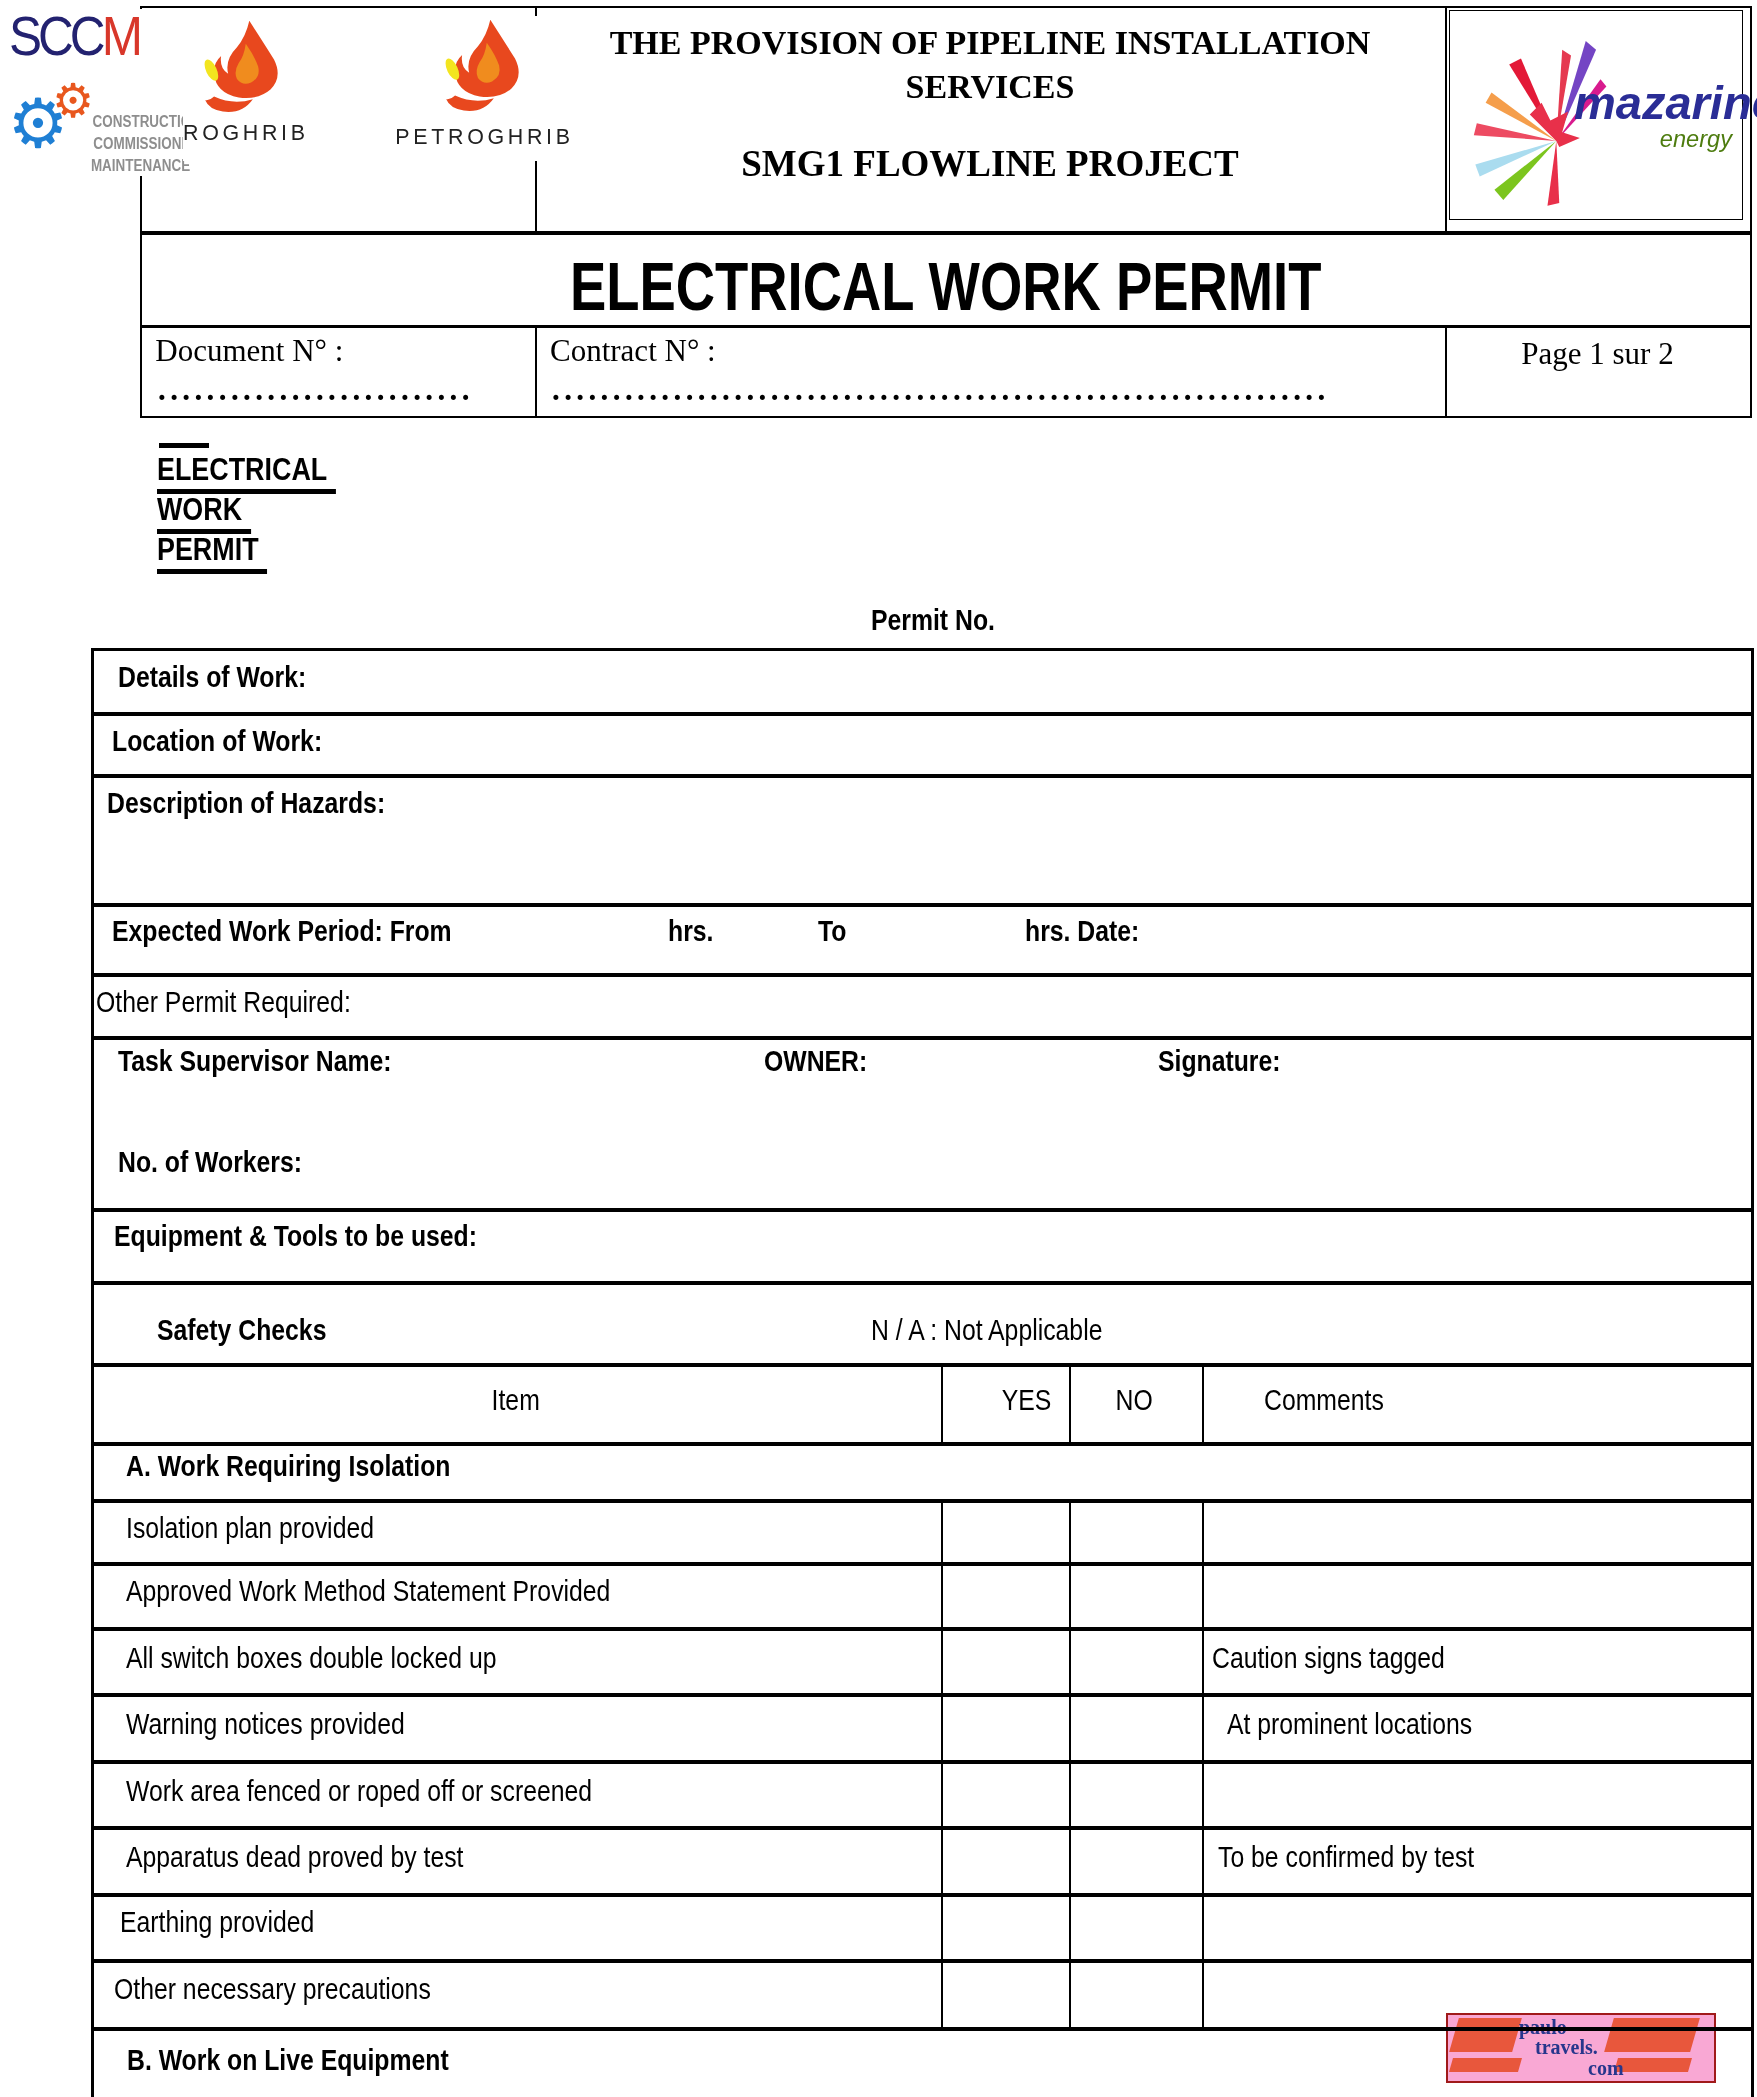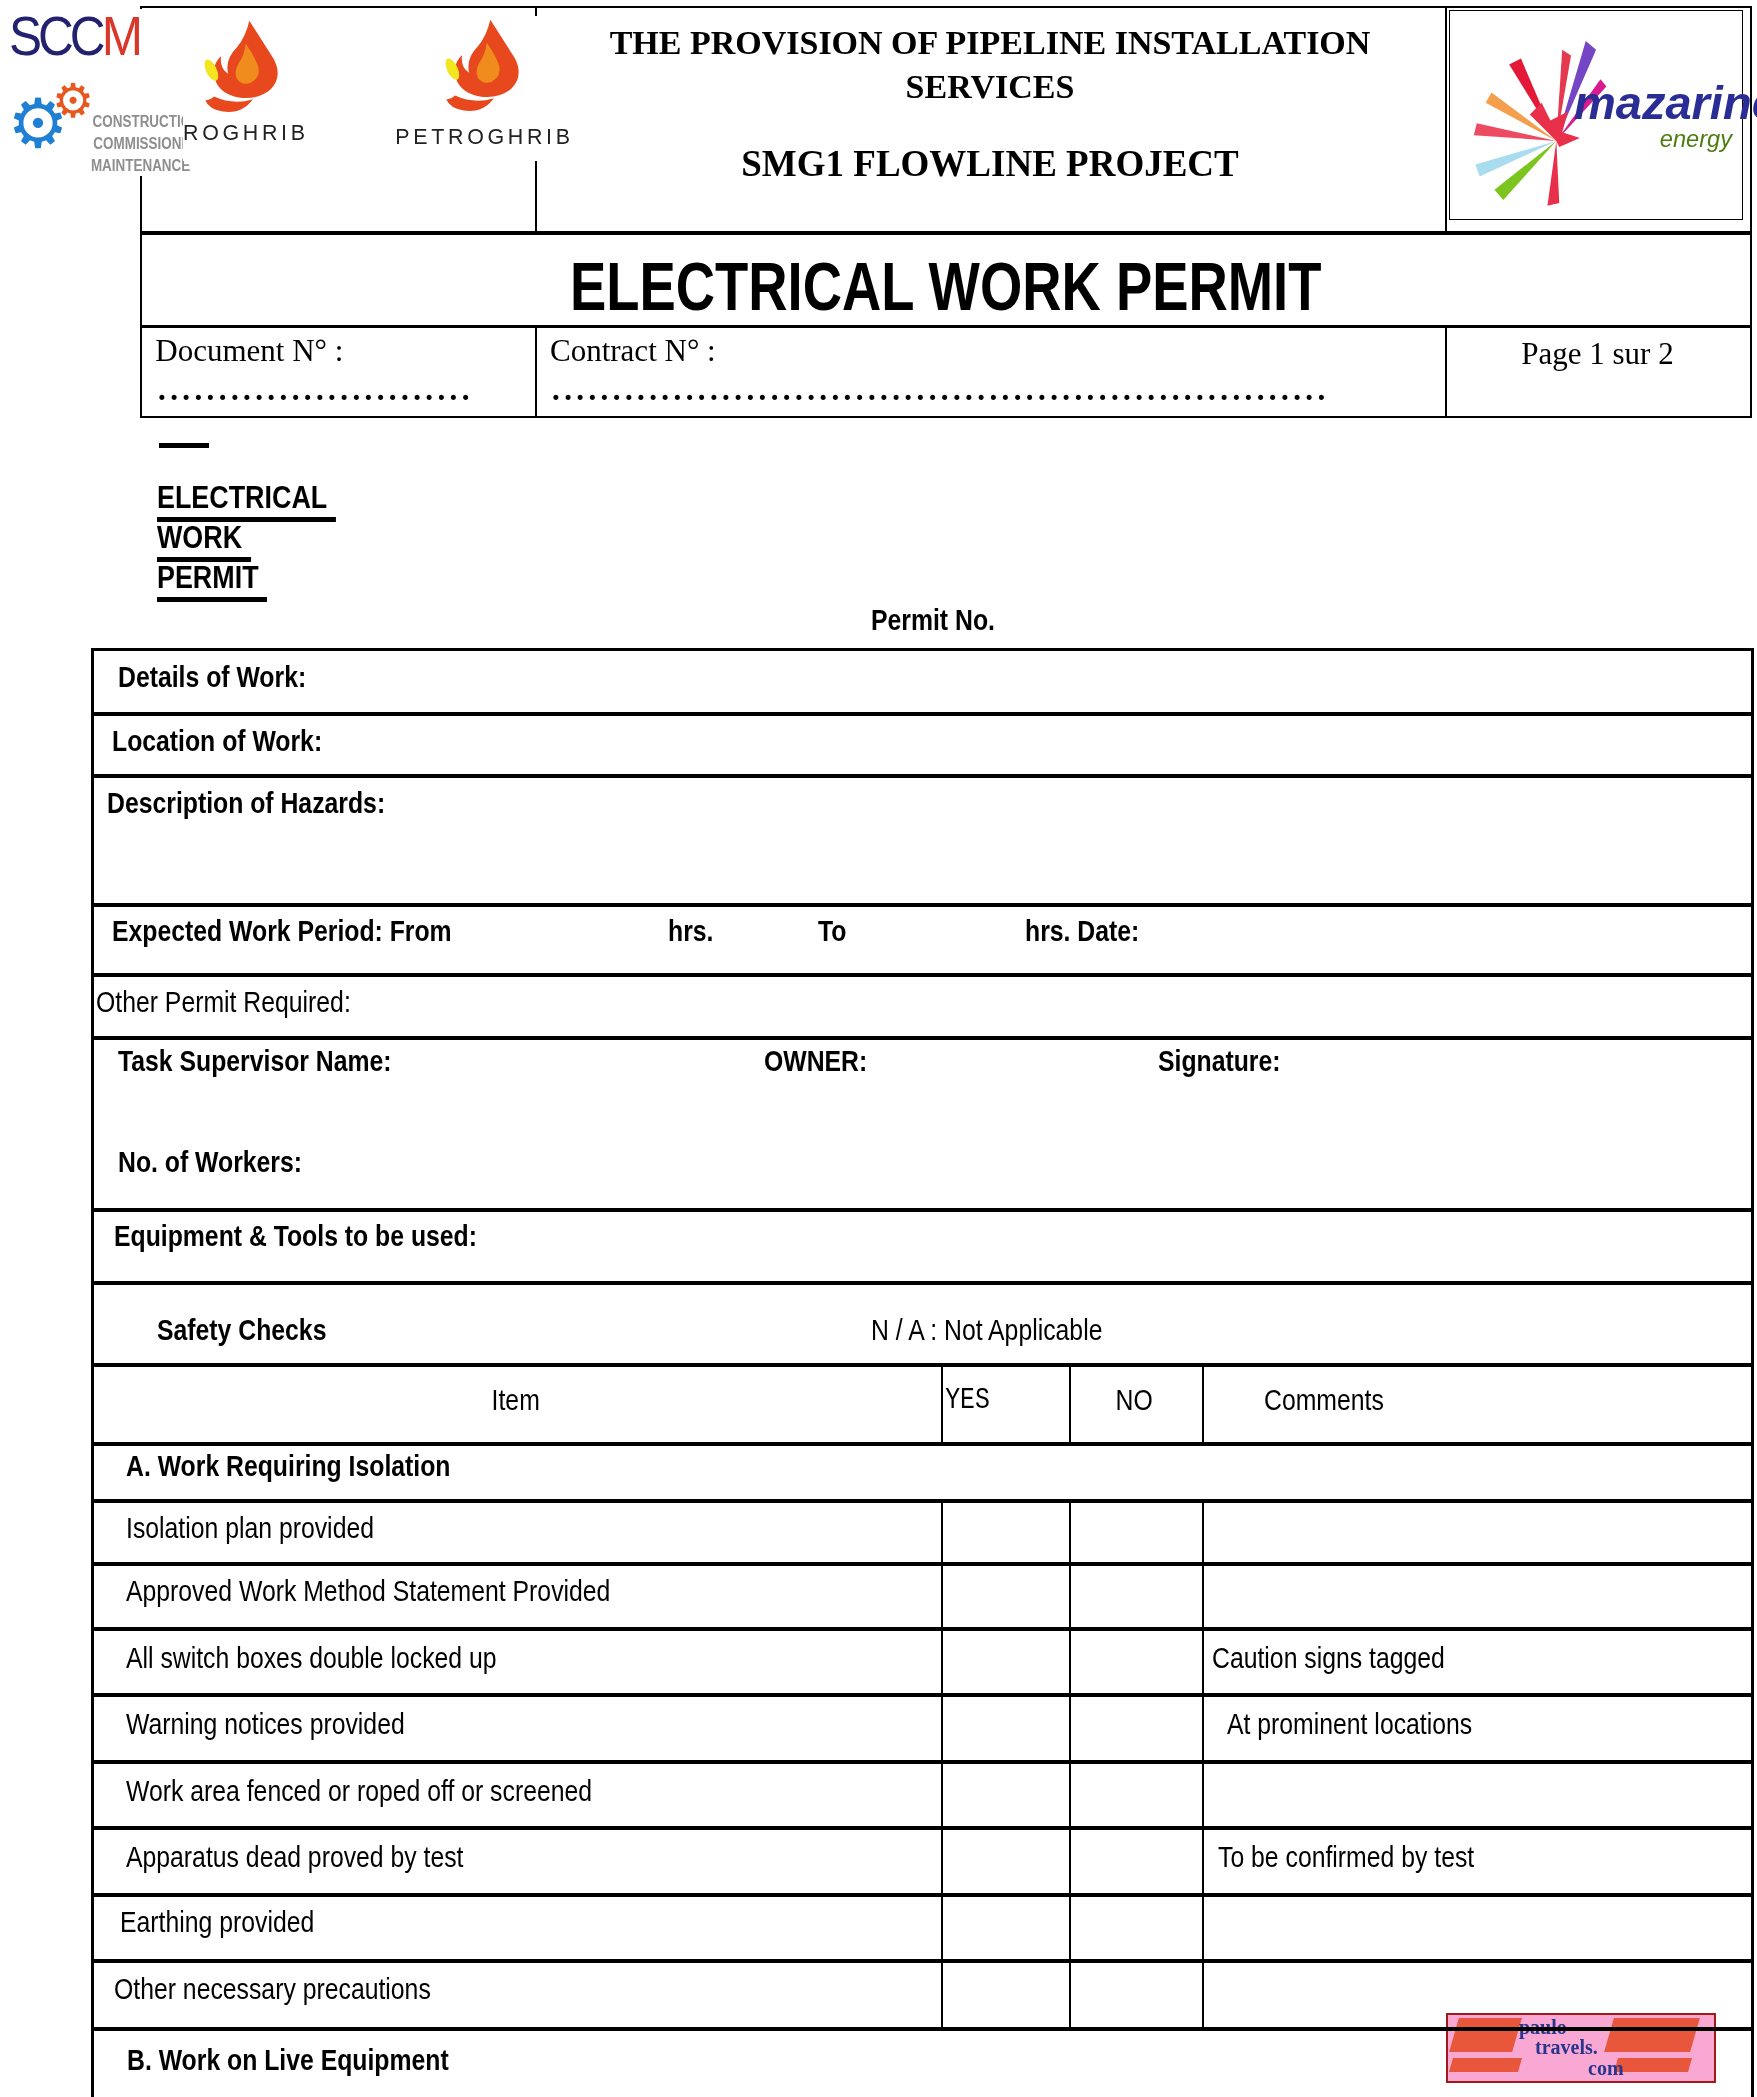--- a/index.html
+++ b/index.html
@@ -108,21 +108,21 @@
       <polygon points="62,78 26,118 20,111" fill="#7cc51e"></polygon>
       <polygon points="62,78 56,122 64,120" fill="#e8304a"></polygon>
       <polygon points="62,78 92,36 96,41" fill="#d81b8e"></polygon>
       <polygon points="62,78 44,60 52,52 58,64 70,58 66,72 78,76 64,82" fill="#e8304a"></polygon>
     </svg>
     <div class="abs" style="left:124px;top:68px;font-size:47px;font-weight:bold;font-style:italic;color:#2a2d96;line-height:1;">mazarine</div>
     <div class="abs" style="left:124px;top:117px;width:158px;text-align:right;font-size:23.6px;font-style:italic;color:#4d7c0f;line-height:1;">energy</div>
   </div>
 
   <div class="abs" style="left:159px;top:443px;width:50px;height:5.2px;background:#000;"></div>
-  <div class="abs" style="left:157px;top:453px;font-size:32px;font-weight:bold;line-height:1;margin-top:28px;">
+  <div class="abs" style="left:157px;top:453px;font-size:32px;font-weight:bold;line-height:1;">
     <div style="margin-bottom:8px;"><span class="nx"><span class="underlined">ELECTRICAL</span></span></div>
     <div style="margin-bottom:8px;"><span class="nx"><span class="underlined">WORK</span></span></div>
     <div><span class="nx"><span class="underlined">PERMIT</span></span></div>
   </div>
   <div class="abs lbl b" style="left:871px;top:604px;"><span class="nx">Permit No.</span></div>
 
   <div id="watermark" class="abs">
     <div class="shape" style="left:5.9px;top:3px;width:63px;height:34px;"></div>
     <div class="shape" style="left:3px;top:43px;width:69px;height:14px;"></div>
     <div class="shape" style="left:161px;top:3px;width:86px;height:34px;"></div>
@@ -176,21 +176,21 @@
   <div class="abs lbl b" style="left:764px;top:1045px;"><span class="nx">OWNER:</span></div>
   <div class="abs lbl b" style="left:1158px;top:1045px;"><span class="nx">Signature:</span></div>
   <div class="abs lbl b" style="left:118px;top:1146px;"><span class="nx">No. of Workers:</span></div>
 
   <div class="abs lbl b" style="left:114px;top:1220px;"><span class="nx">Equipment &amp; Tools to be used:</span></div>
 
   <div class="abs lbl b" style="left:157px;top:1314px;"><span class="nx">Safety Checks</span></div>
   <div class="abs lbl" style="left:871px;top:1314px;"><span class="nx">N / A : Not Applicable</span></div>
 
   <div class="abs lbl" style="left:94px;top:1384px;width:844px;text-align:center;"><span class="ncx">Item</span></div>
-  <div class="abs lbl" style="left:941px;top:1384px;width:126px;font-family:Liberation Mono, monospace;"><span class="ncx">YES</span></div>
+  <div class="abs lbl" style="left:964px;top:1384px;width:126px;text-align:center;"><span class="ncx">YES</span></div>
   <div class="abs lbl" style="left:1069px;top:1384px;width:130px;text-align:center;"><span class="ncx">NO</span></div>
   <div class="abs lbl" style="left:1264px;top:1384px;"><span class="nx">Comments</span></div>
 
   <div class="abs lbl b" style="left:126px;top:1450px;"><span class="nx">A. Work Requiring Isolation</span></div>
 
   <div class="abs lbl" style="left:126px;top:1512px;"><span class="nx">Isolation plan provided</span></div>
   <div class="abs lbl" style="left:126px;top:1575px;"><span class="nx">Approved Work Method Statement Provided</span></div>
   <div class="abs lbl" style="left:126px;top:1642px;"><span class="nx">All switch boxes double locked up</span></div>
   <div class="abs lbl" style="left:126px;top:1708px;"><span class="nx">Warning notices provided</span></div>
   <div class="abs lbl" style="left:126px;top:1775px;"><span class="nx">Work area fenced or roped off or screened</span></div>

